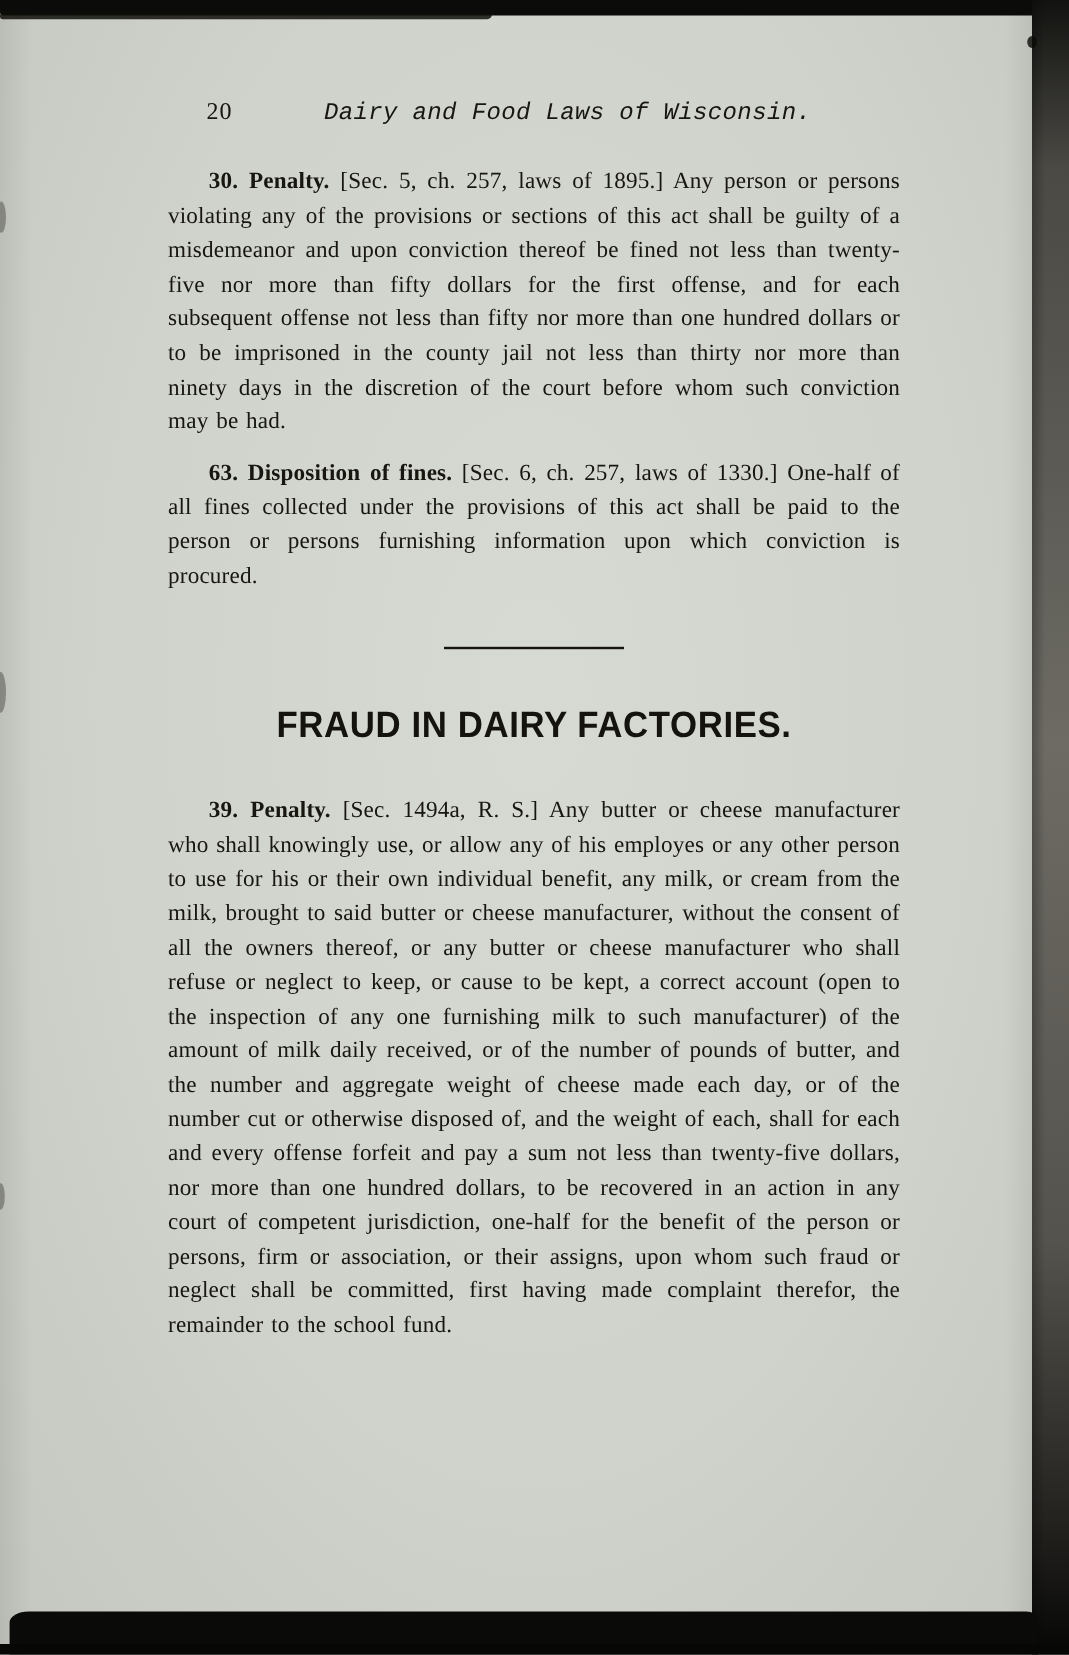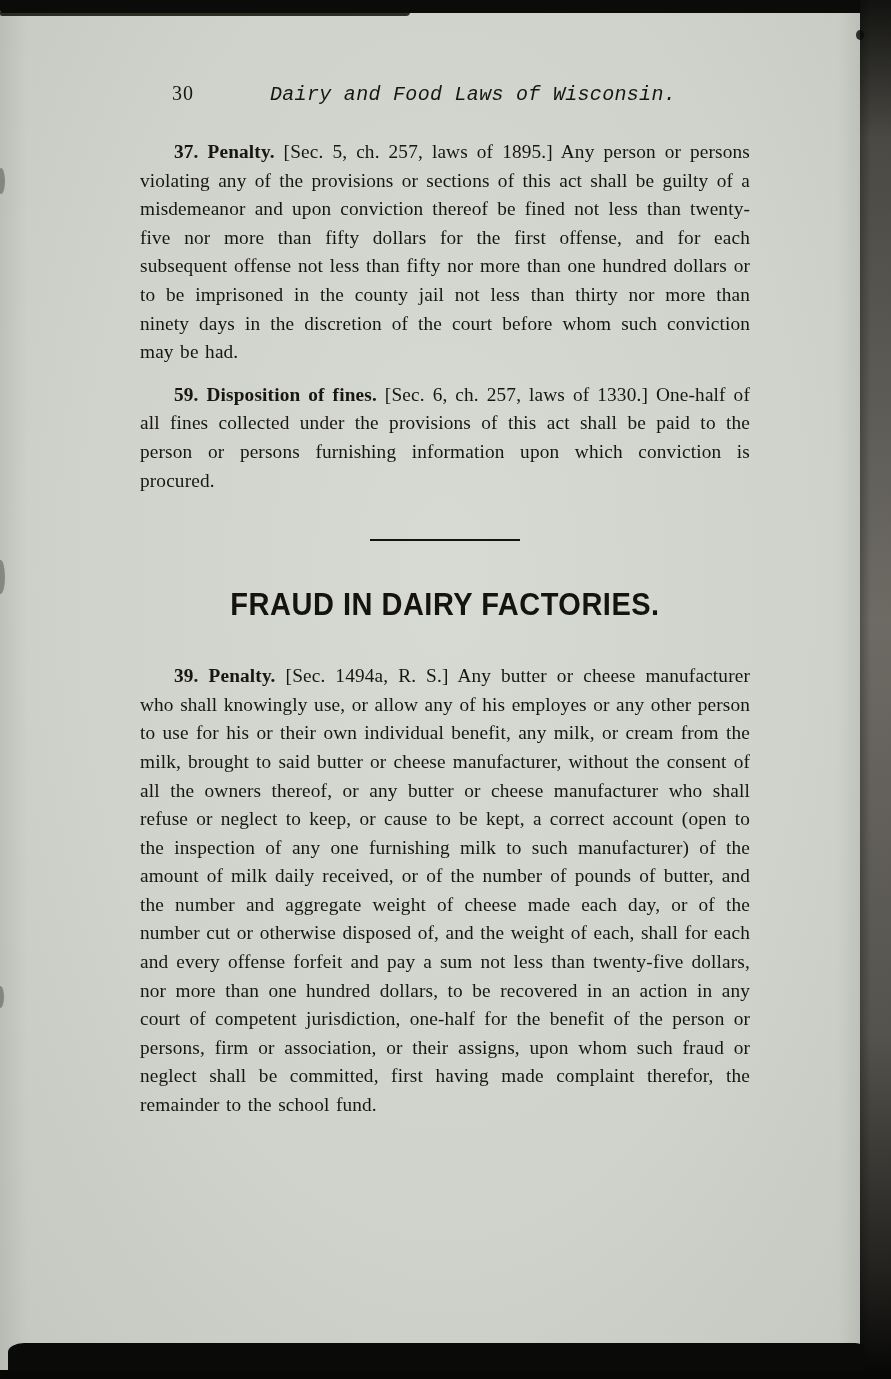--- a/index.html
+++ b/index.html
@@ -142,31 +142,31 @@
   <div class="edge-bottom"></div>
   <div class="edge-bottom-full"></div>
   <div class="smudge s1"></div>
   <div class="smudge s2"></div>
   <div class="smudge s3"></div>
   <div class="smudge s4"></div>
 
   <div class="content">
 
     <div class="pagehead">
-      <span class="pagenum">30</span>
+      <span class="pagenum">20</span>
       <span class="runtitle">Dairy and Food Laws of Wisconsin.</span>
     </div>
 
     <p class="para first">
-      <span class="sec-label">37. Penalty.</span>
+      <span class="sec-label">30. Penalty.</span>
       <span class="sec-text">[Sec. 5, ch. 257, laws of 1895.]  Any person or persons violating any of the provisions or sections of this act shall be guilty of a misdemeanor and upon conviction thereof be fined not less than twenty-five nor more than fifty dollars for the first offense, and for each subsequent offense not less than fifty nor more than one hundred dollars or to be imprisoned in the county jail not less than thirty nor more than ninety days in the discretion of the court before whom such conviction may be had.</span>
     </p>
 
     <p class="para">
-      <span class="sec-label">59. Disposition of fines.</span>
+      <span class="sec-label">63. Disposition of fines.</span>
       <span class="sec-text">[Sec. 6, ch. 257, laws of 1330.] One-half of all fines collected under the provisions of this act shall be paid to the person or persons furnishing information upon which conviction is procured.</span>
     </p>
 
     <div class="divider"></div>
 
     <h2 class="heading">FRAUD IN DAIRY FACTORIES.</h2>
 
     <p class="para after-heading">
       <span class="sec-label">39. Penalty.</span>
       <span class="sec-text">[Sec. 1494a, R. S.]  Any butter or cheese manufacturer who shall knowingly use, or allow any of his employes or any other person to use for his or their own individual benefit, any milk, or cream from the milk, brought to said butter or cheese manufacturer, without the consent of all the owners thereof, or any butter or cheese manufacturer who shall refuse or neglect to keep, or cause to be kept, a correct account (open to the inspection of any one furnishing milk to such manufacturer) of the amount of milk daily received, or of the number of pounds of butter, and the number and aggregate weight of cheese made each day, or of the number cut or otherwise disposed of, and the weight of each, shall for each and every offense forfeit and pay a sum not less than twenty-five dollars, nor more than one hundred dollars, to be recovered in an action in any court of competent jurisdiction, one-half for the benefit of the person or persons, firm or association, or their assigns, upon whom such fraud or neglect shall be committed, first having made complaint therefor, the remainder to the school fund.</span>

